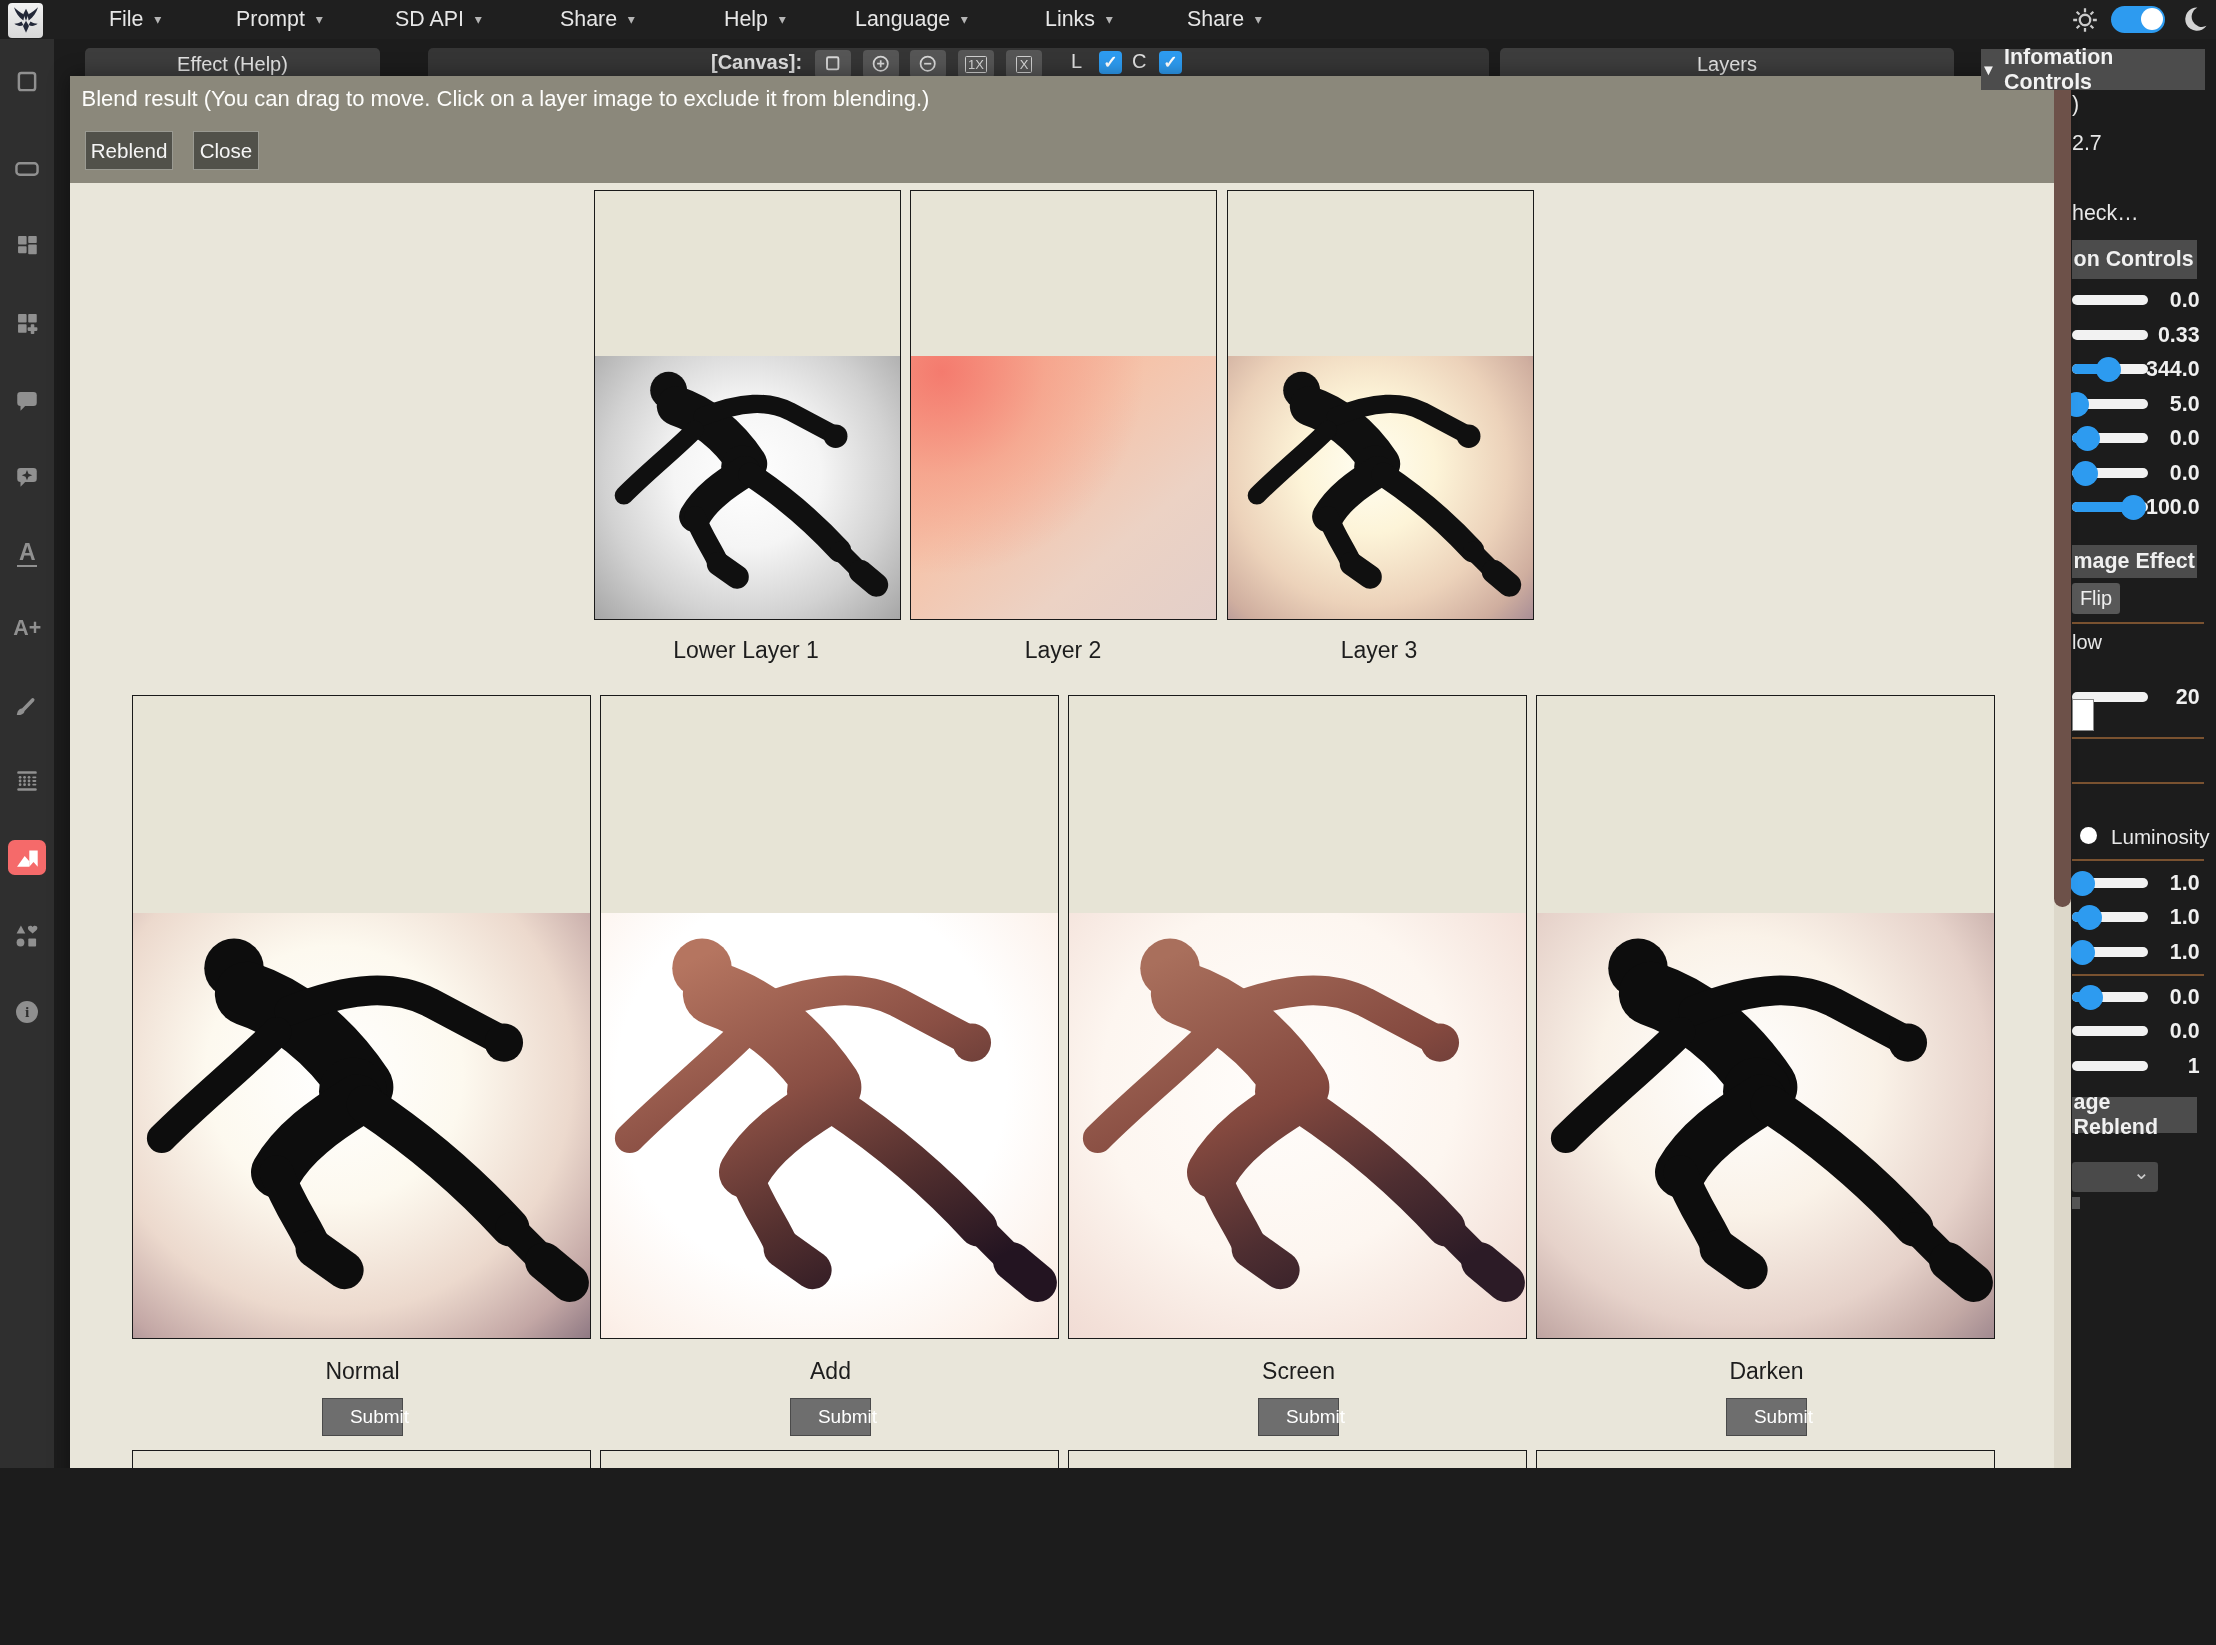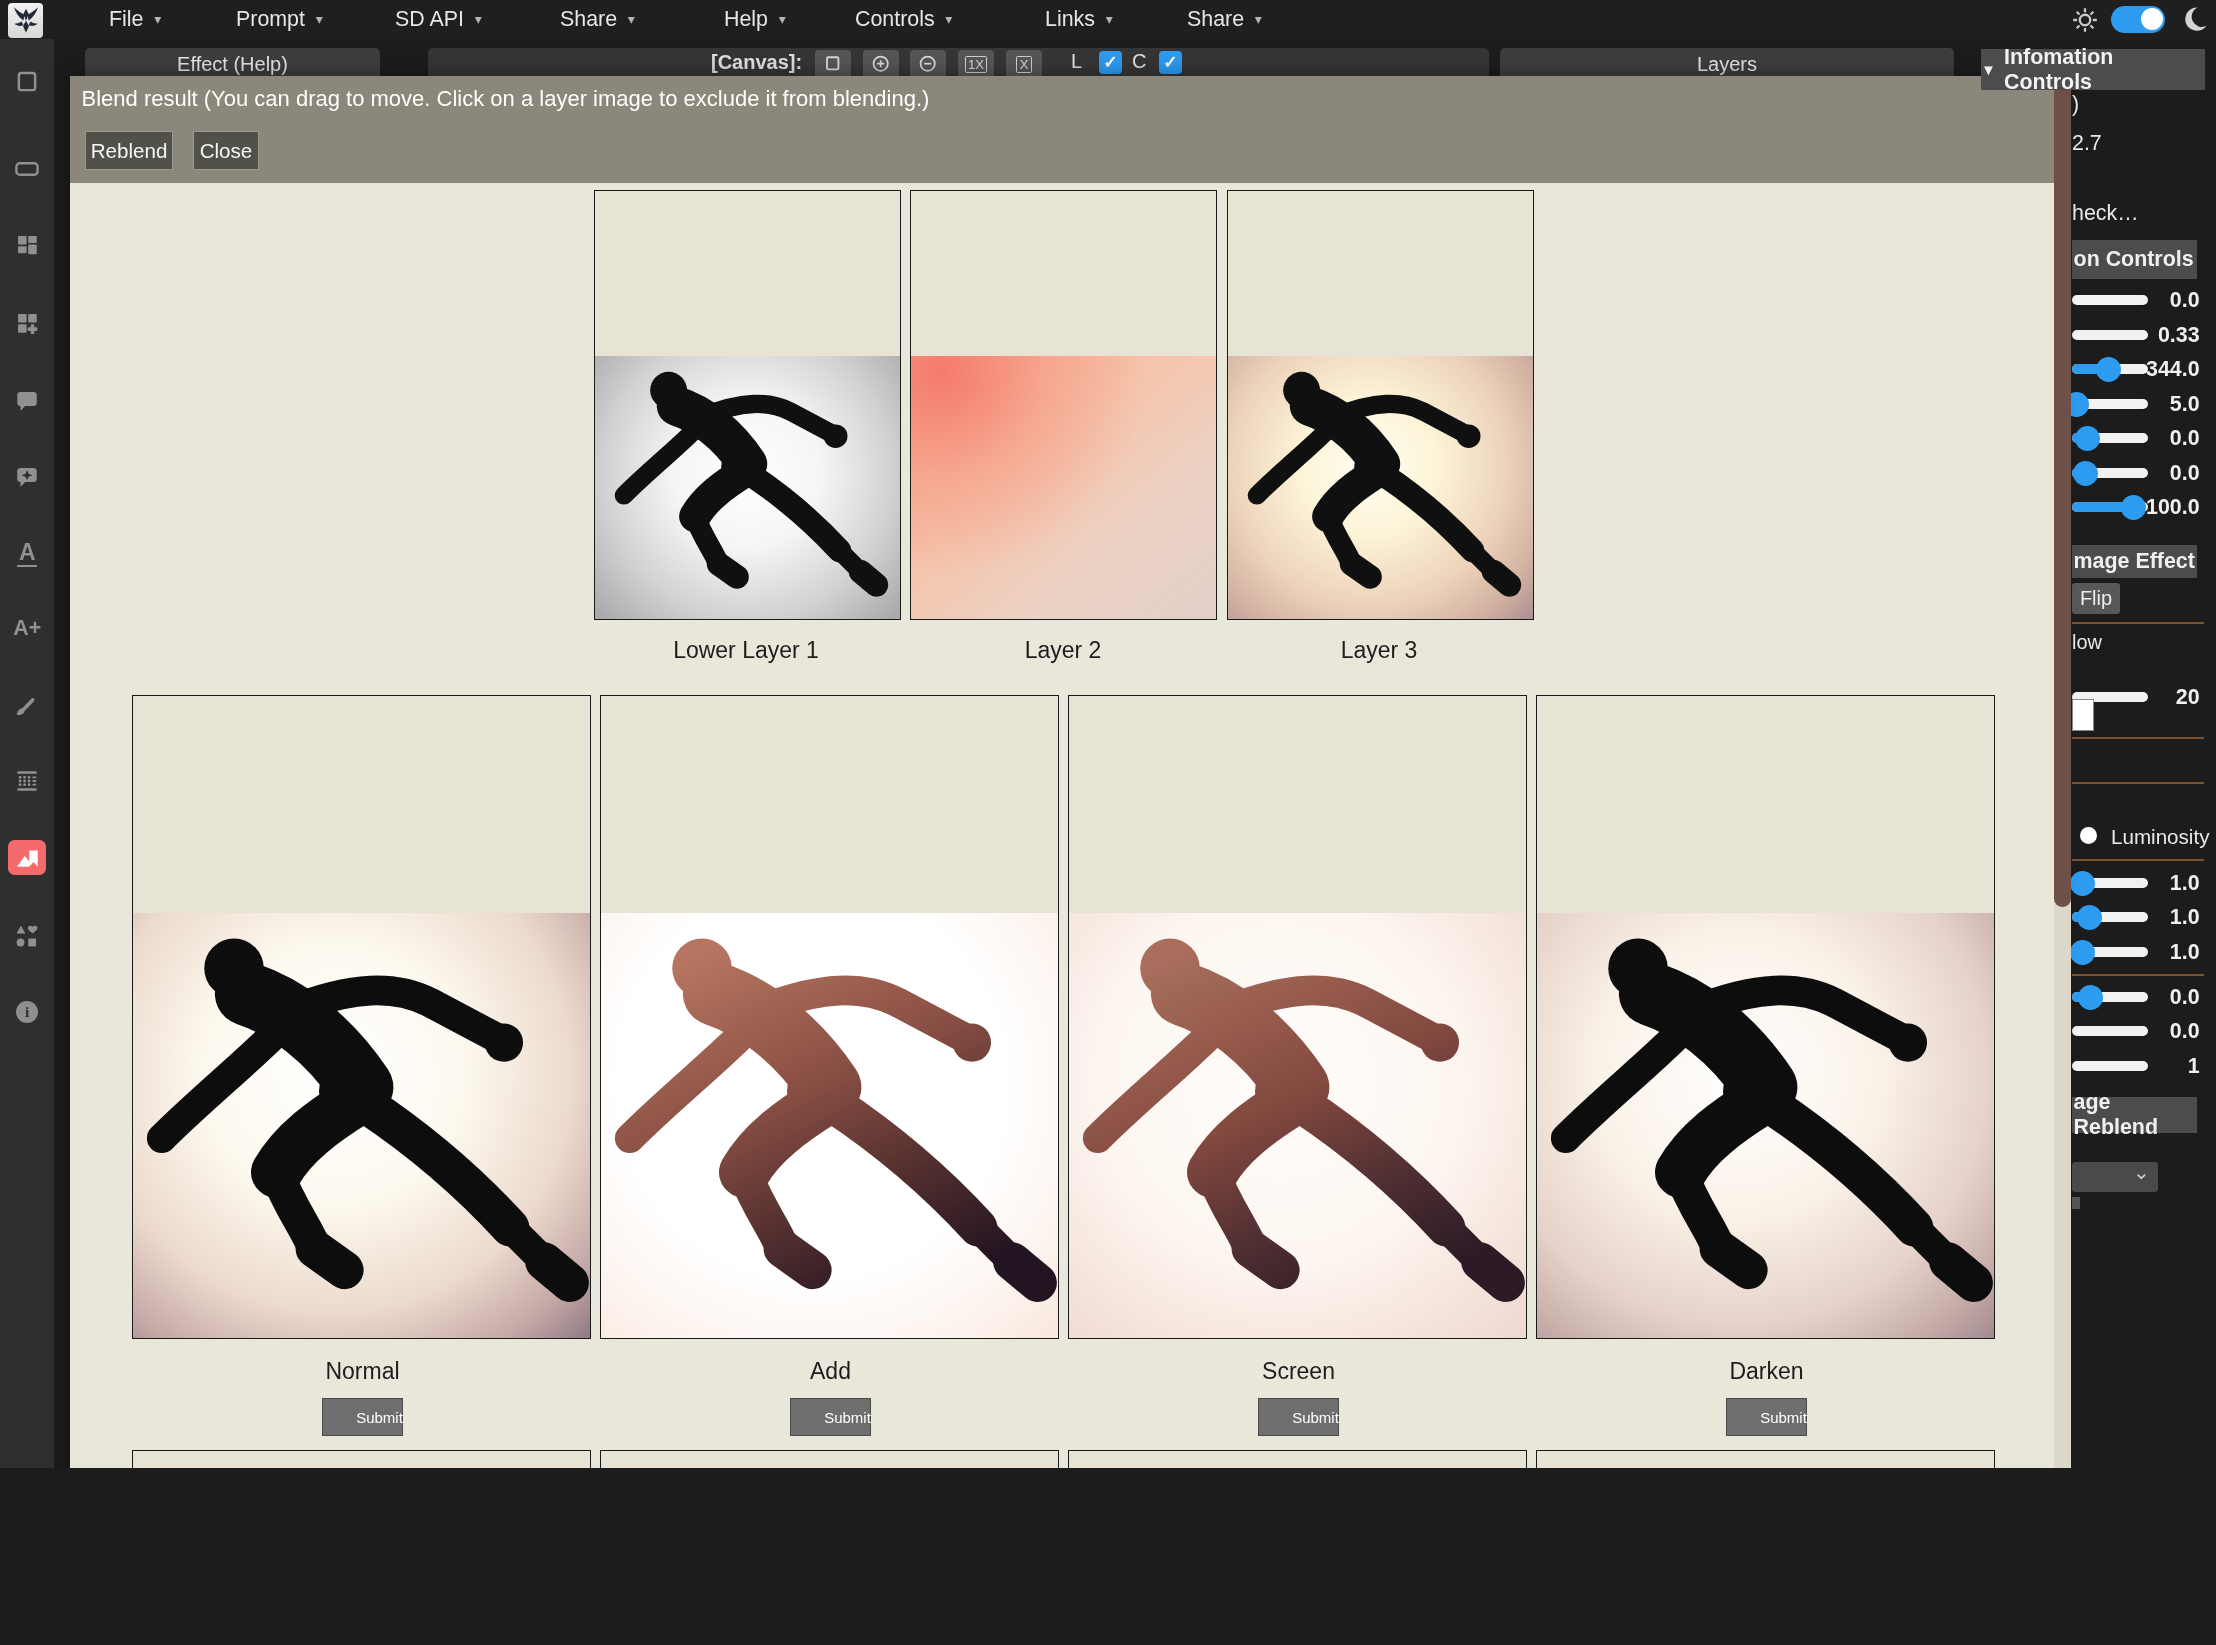--- a/index.html
+++ b/index.html
@@ -74,21 +74,21 @@
   .ovmsg{position:absolute;left:11.5px;top:10px;color:#fdfdfb;font-size:22px;}
   .dbtn{position:absolute;top:55px;height:39px;background:#51514a;border:0.8px solid #9a9a92;color:#f5f5f5;
         font-size:20.6px;display:flex;align-items:center;justify-content:center;box-sizing:border-box;}
   .thumb{position:absolute;width:305px;height:428px;border:1.6px solid #1a1a1a;background:#e7e4d6;}
   .preview{position:absolute;width:457px;height:642px;border:1.6px solid #1a1a1a;background:#e7e4d6;}
   .photo{position:absolute;left:0;right:0;bottom:0;}
   .photo svg{width:100%;height:100%;display:block;}
   .tlabel{position:absolute;width:308px;top:561px;text-align:center;color:#1d1d1d;font-size:23px;}
   .plabel{position:absolute;width:461px;top:1282px;text-align:center;color:#1d1d1d;font-size:23px;}
   .submit{position:absolute;top:1322px;width:81px;height:38px;background:#6e6e6e;border:0.8px solid #4a4a4a;
-          color:#fff;font-size:15px;display:flex;align-items:center;justify-content:center;box-sizing:border-box;padding-left:34px;}
+          color:#fff;font-size:19px;display:flex;align-items:center;justify-content:center;box-sizing:border-box;padding-left:34px;}
   
   .ph-gray{background:radial-gradient(circle at 50% 45%,#ffffff 0%,#f5f5f5 35%,#d2d2d2 68%,#a6a6a6 100%);}
   .ph-pink{background:radial-gradient(circle at 10% 6%,rgba(244,120,108,.95) 0%,rgba(246,150,128,.55) 28%,rgba(246,170,140,0) 55%),
                       linear-gradient(140deg,#f7a98f 0%,#f5c4ab 40%,#ecd2c4 70%,#e3cfc9 100%);}
   .ph-warm{background:radial-gradient(circle at 46% 42%,#fffef2 0%,#fdf4d8 30%,#ecd2ba 62%,#cfae9f 85%,#a98e96 100%);}
   .ph-normal{background:radial-gradient(circle at 44% 38%,#ffffff 0%,#fdf9ef 35%,#ecd9cd 65%,#c3a7a5 86%,#8f7983 100%);}
   .ph-add{background:radial-gradient(circle at 46% 40%,#ffffff 0%,#ffffff 55%,#fcf1ea 85%,#f7e6df 100%);}
   .ph-screen{background:radial-gradient(circle at 46% 40%,#fffdfb 0%,#fdf6f0 50%,#f3e0d8 85%,#eed8d2 100%);}
   .ph-darken{background:radial-gradient(circle at 44% 38%,#ffffff 0%,#faf2e8 38%,#e6d2ca 68%,#c3a9a5 88%,#a18a90 100%);}
   
@@ -140,21 +140,21 @@
         <path d="M20 21 L24 28 L20 37 L16 28 Z"></path>
         <path d="M14 22 C11 24 7.5 25 4.5 25 C8.5 28 12.5 29 16.5 26.5 Z"></path>
         <path d="M26 22 C29 24 32.5 25 35.5 25 C31.5 28 27.5 29 23.5 26.5 Z"></path>
       </svg>
     </div>
     <div class="abs mi" style="left:109px"><span>File</span><span class="caret">▾</span></div>
     <div class="abs mi" style="left:236px"><span>Prompt</span><span class="caret">▾</span></div>
     <div class="abs mi" style="left:395px"><span>SD API</span><span class="caret">▾</span></div>
     <div class="abs mi" style="left:560px"><span>Share</span><span class="caret">▾</span></div>
     <div class="abs mi" style="left:724px"><span>Help</span><span class="caret">▾</span></div>
-    <div class="abs mi" style="left:855px"><span>Controls</span><span class="caret">▾</span></div>
+    <div class="abs mi" style="left:855px"><span>Language</span><span class="caret">▾</span></div>
     <div class="abs mi" style="left:1045px"><span>Links</span><span class="caret">▾</span></div>
     <div class="abs mi" style="left:1187px"><span>Share</span><span class="caret">▾</span></div>
 
     <div class="abs" style="left:2071px;top:5.8px">
       <svg width="28" height="28" viewBox="0 0 32 32" stroke="#c9c9c9" stroke-width="2.6" fill="none">
         <circle cx="16" cy="16" r="6"></circle>
         <path d="M16 2.5v4.5 M16 25v4.5 M2.5 16h4.5 M25 16h4.5 M6.5 6.5l3.2 3.2 M22.3 22.3l3.2 3.2 M25.5 6.5l-3.2 3.2 M9.7 22.3l-3.2 3.2"></path>
       </svg>
     </div>
     <div class="abs toggle">

